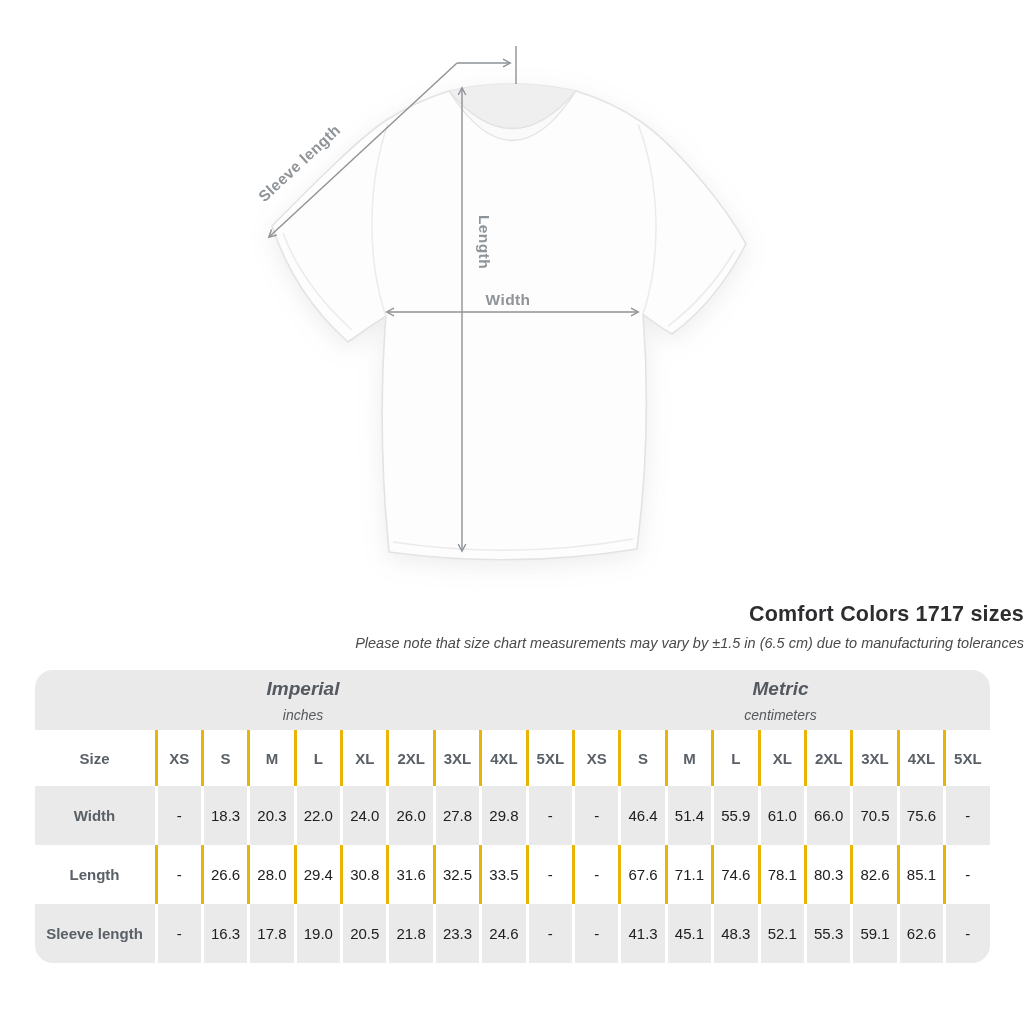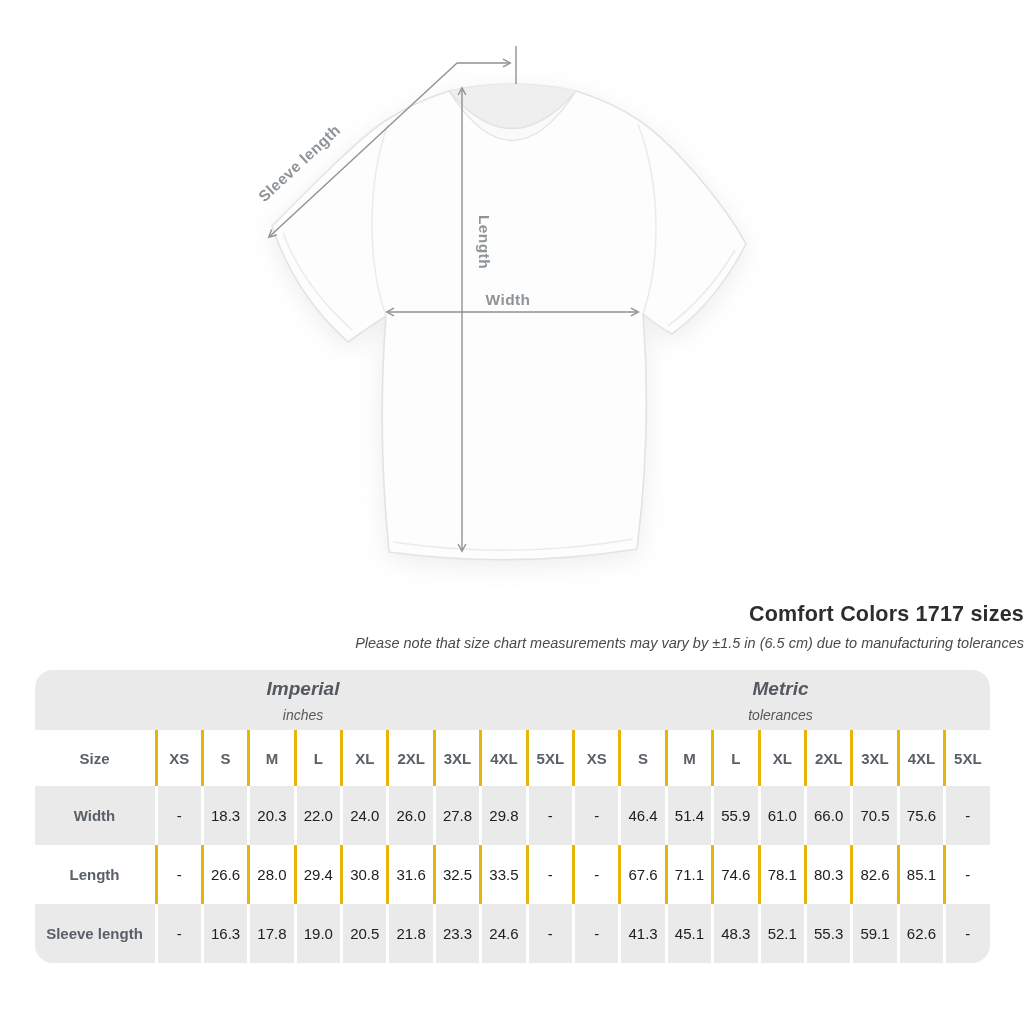--- a/index.html
+++ b/index.html
@@ -108,21 +108,21 @@
   </div>
 
   <div class="size-table">
     <div class="unit-band">
       <div class="band-half imperial">
         <div class="unit-title">Imperial</div>
         <div class="unit-sub">inches</div>
       </div>
       <div class="band-half metric">
         <div class="unit-title">Metric</div>
-        <div class="unit-sub">tolerances</div>
+        <div class="unit-sub">centimeters</div>
       </div>
     </div>
     <div class="grid" id="grid">
         <div class="rw row-sizes" style="display: contents;"><div class="c hdr">Size</div><div class="c hdr">XS</div><div class="c hdr">S</div><div class="c hdr">M</div><div class="c hdr">L</div><div class="c hdr">XL</div><div class="c hdr">2XL</div><div class="c hdr">3XL</div><div class="c hdr">4XL</div><div class="c hdr">5XL</div><div class="c hdr">XS</div><div class="c hdr">S</div><div class="c hdr">M</div><div class="c hdr">L</div><div class="c hdr">XL</div><div class="c hdr">2XL</div><div class="c hdr">3XL</div><div class="c hdr">4XL</div><div class="c hdr">5XL</div></div>
         <div class="rg" style="display: contents;"><div class="c hdr">Width</div><div class="c val">-</div><div class="c val">18.3</div><div class="c val">20.3</div><div class="c val">22.0</div><div class="c val">24.0</div><div class="c val">26.0</div><div class="c val">27.8</div><div class="c val">29.8</div><div class="c val">-</div><div class="c val">-</div><div class="c val">46.4</div><div class="c val">51.4</div><div class="c val">55.9</div><div class="c val">61.0</div><div class="c val">66.0</div><div class="c val">70.5</div><div class="c val">75.6</div><div class="c val">-</div></div>
         <div class="rw" style="display: contents;"><div class="c hdr">Length</div><div class="c val">-</div><div class="c val">26.6</div><div class="c val">28.0</div><div class="c val">29.4</div><div class="c val">30.8</div><div class="c val">31.6</div><div class="c val">32.5</div><div class="c val">33.5</div><div class="c val">-</div><div class="c val">-</div><div class="c val">67.6</div><div class="c val">71.1</div><div class="c val">74.6</div><div class="c val">78.1</div><div class="c val">80.3</div><div class="c val">82.6</div><div class="c val">85.1</div><div class="c val">-</div></div>
         <div class="rg" style="display: contents;"><div class="c hdr">Sleeve length</div><div class="c val">-</div><div class="c val">16.3</div><div class="c val">17.8</div><div class="c val">19.0</div><div class="c val">20.5</div><div class="c val">21.8</div><div class="c val">23.3</div><div class="c val">24.6</div><div class="c val">-</div><div class="c val">-</div><div class="c val">41.3</div><div class="c val">45.1</div><div class="c val">48.3</div><div class="c val">52.1</div><div class="c val">55.3</div><div class="c val">59.1</div><div class="c val">62.6</div><div class="c val">-</div></div>
       </div>
   </div>
 

